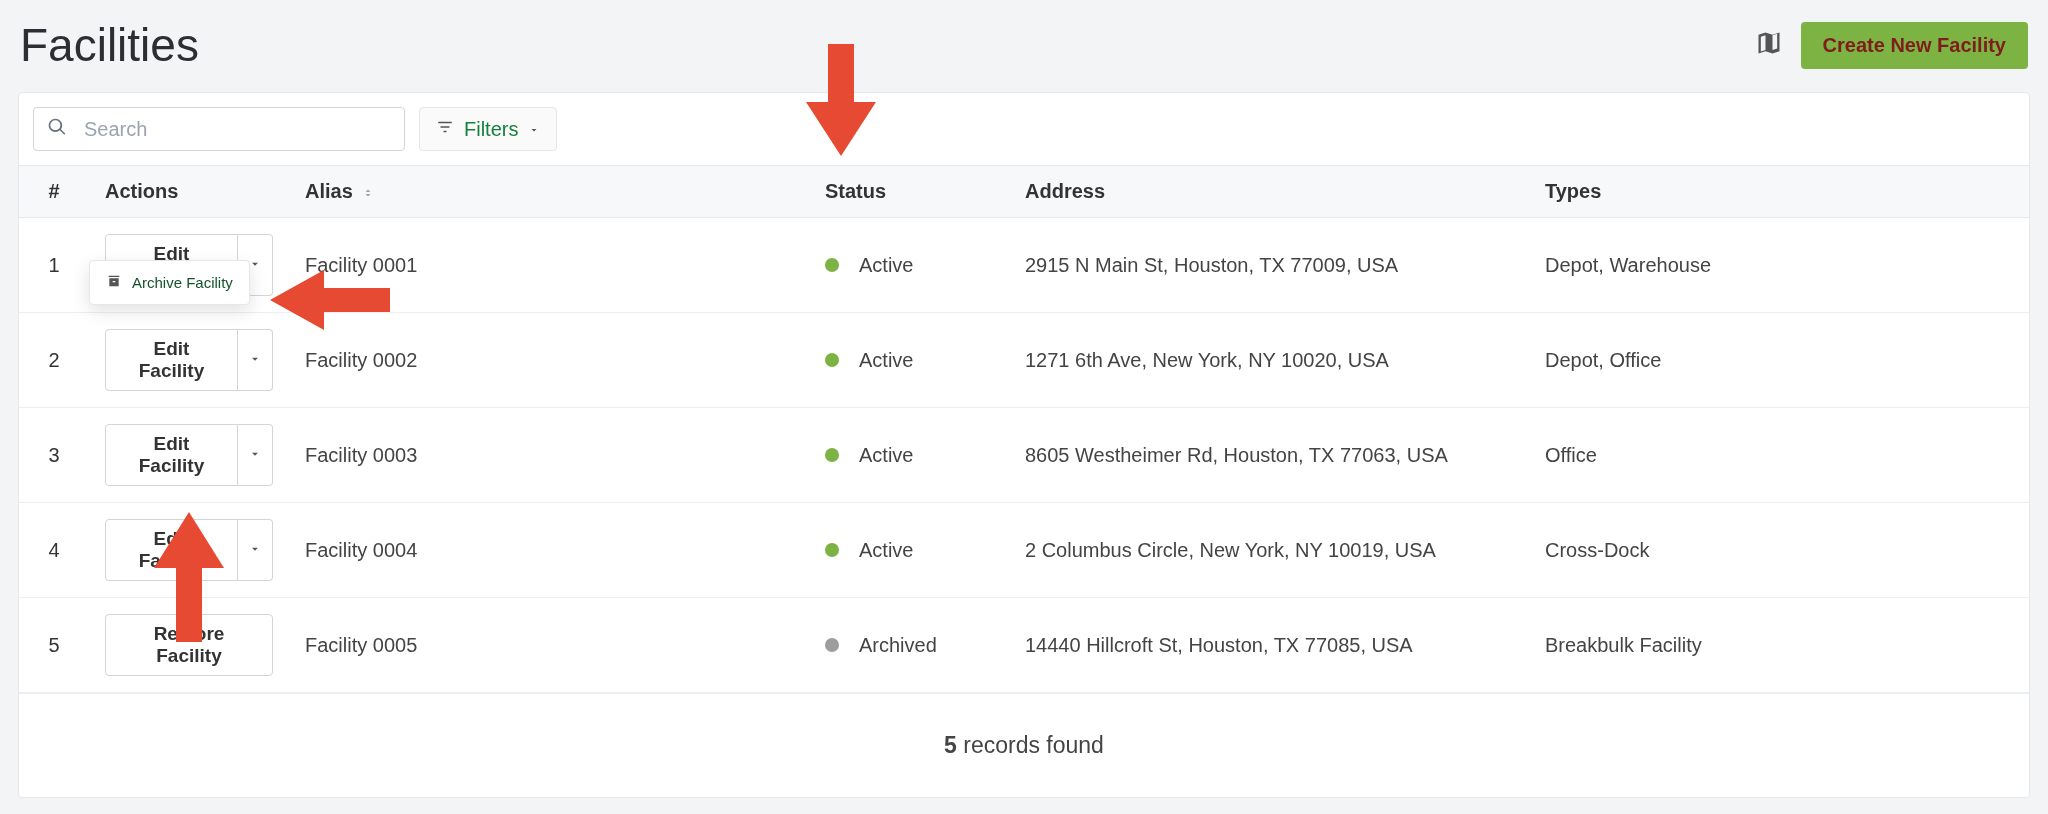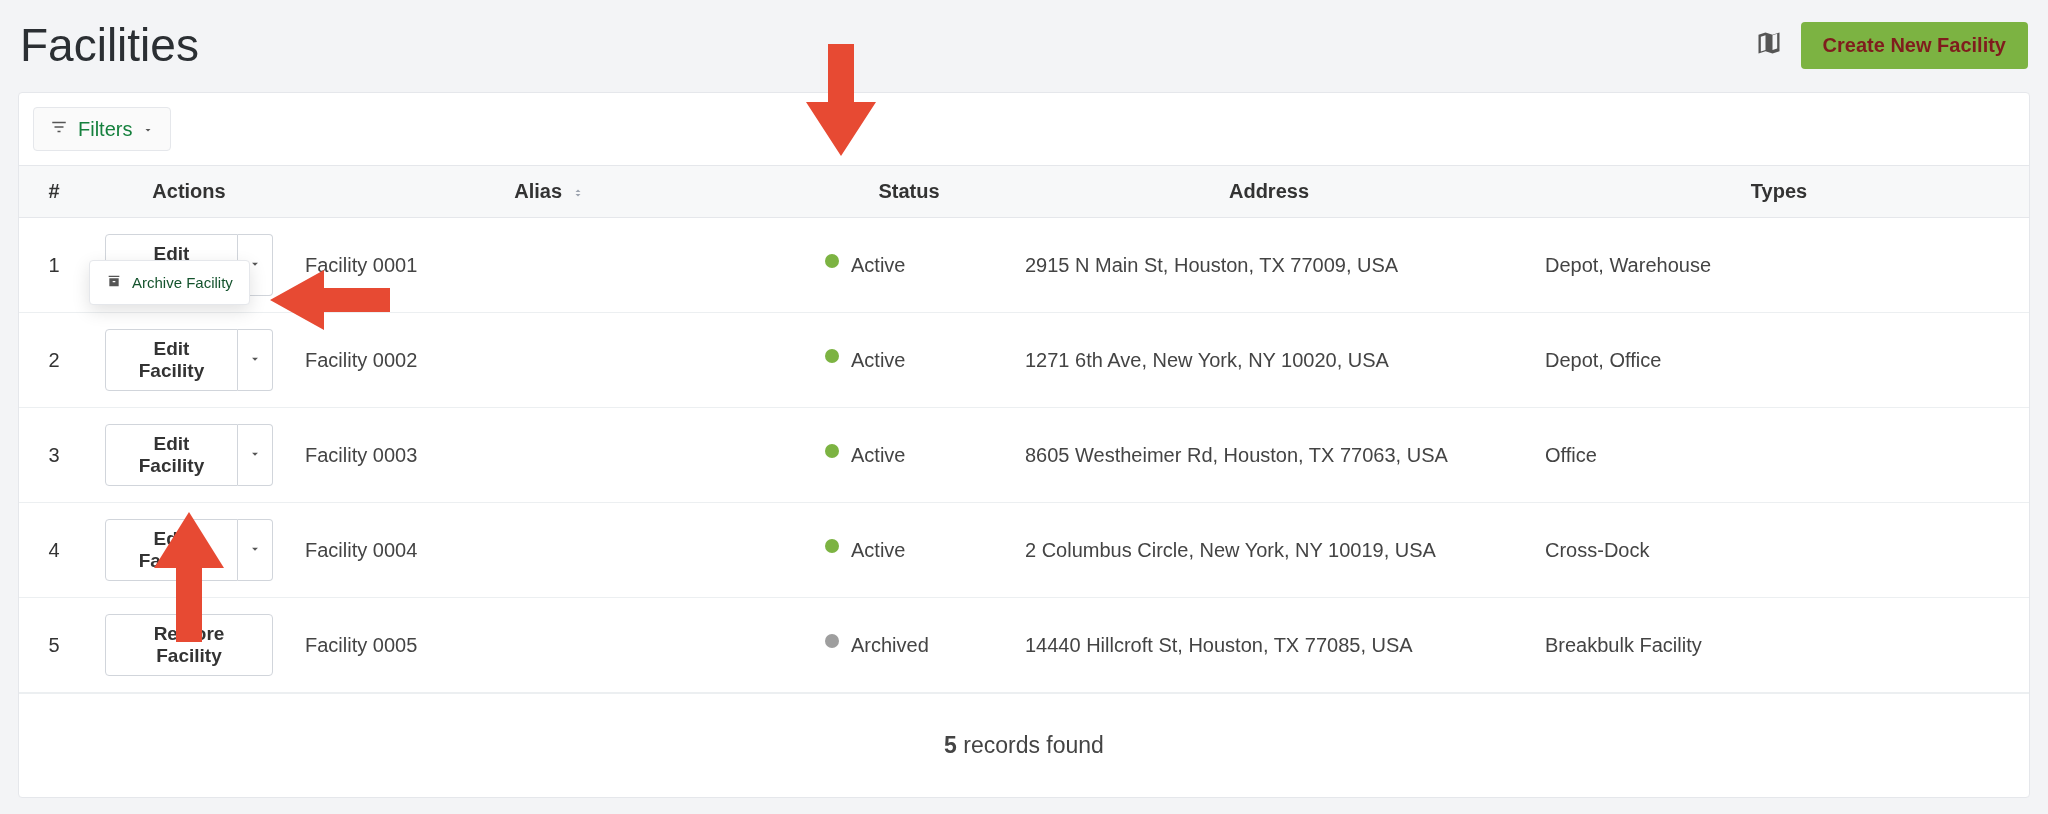--- a/index.html
+++ b/index.html
@@ -17,40 +17,40 @@
   .search-wrap { position: relative; width: 372px; }
   .search-wrap .search-icon { position: absolute; left: 14px; top: 50%; transform: translateY(-50%); color: #6b7280; }
   .search-wrap .search-icon svg { width: 20px; height: 20px; fill: #6b7280; }
   .search-input { width: 100%; height: 44px; border: 1px solid #d1d5db; border-radius: 4px; padding: 0 14px 0 50px; font-size: 20px; color: #333; outline: none; }
   .search-input::placeholder { color: #9ca3af; }
   .btn-filters { height: 44px; border: 1px solid #e5e7eb; background: #fafafa; border-radius: 4px; display: inline-flex; align-items: center; gap: 10px; padding: 0 16px; font-size: 20px; color: #15803d; cursor: pointer; }
   .btn-filters svg { width: 18px; height: 18px; fill: #555; }
   .btn-filters .caret svg { width: 12px; height: 12px; fill: #555; }
 
   .table { width: 100%; border-collapse: collapse; }
-  .table thead th { text-align: center; font-size: 20px; font-weight: 700; color: #333; background: #f7f8f9; border-top: 1px solid #e5e7eb; border-bottom: 1px solid #e5e7eb; padding: 14px 16px; }
+  .table thead th { text-align: left; font-size: 20px; font-weight: 700; color: #333; background: #f7f8f9; border-top: 1px solid #e5e7eb; border-bottom: 1px solid #e5e7eb; padding: 14px 16px; }
   .col-idx { width: 70px; text-align: center !important; }
   .col-actions { width: 200px; }
   .col-alias { width: 520px; }
   .col-status { width: 200px; }
   .col-address { width: 520px; }
   .col-types { width: auto; }
   .sort-indicator svg { width: 12px; height: 12px; fill: #9ca3af; margin-left: 4px; vertical-align: middle; }
 
   .table tbody td { font-size: 20px; color: #444; padding: 16px 16px; border-bottom: 1px solid #eceff1; vertical-align: middle; }
   .table tbody td.idx { text-align: center; color: #333; }
   .actions-cell { position: relative; overflow: visible; }
   .btn-group { display: inline-flex; }
   .btn-group .btn { border: 1px solid #d1d5db; background: #fff; font-size: 19px; font-weight: 600; color: #333; padding: 8px 14px; cursor: pointer; }
   .btn-group .btn:first-child { border-radius: 4px 0 0 4px; }
   .btn-group .btn.caret { border-left: none; border-radius: 0 4px 4px 0; padding: 8px 10px; }
   .btn-single { border: 1px solid #d1d5db; background: #fff; font-size: 19px; font-weight: 600; color: #333; padding: 8px 14px; border-radius: 4px; cursor: pointer; }
   .btn-group .btn.caret svg { width: 14px; height: 14px; fill: #555; }
 
-  .status-cell { display: flex; gap: 12px; }
+  .status-cell { display: flex; align-items: center; gap: 20px; }
   .dot { width: 14px; height: 14px; border-radius: 50%; display: inline-block; }
   .dot-active { background: #7cb342; }
   .dot-archived { background: #9e9e9e; }
 
   .footer { text-align: center; color: #444; font-size: 23px; padding: 38px 0; border-top: 1px solid #eceff1; }
   .footer b { font-weight: 700; }
 
   
   .dropdown-menu { position: absolute; top: 42px; left: 0; background: #fff; border: 1px solid #e5e7eb; border-radius: 4px; box-shadow: 0 6px 18px rgba(0,0,0,0.12); padding: 6px 8px; z-index: 10; min-width: 160px; }
   .dropdown-item { display: flex; align-items: center; gap: 10px; font-size: 15px; color: #14532d; padding: 6px 8px; white-space: nowrap; cursor: pointer; }
@@ -76,20 +76,28 @@
             <path d="M15 5l-6-2-6 2v16l6-2 6 2 6-2V3l-6 2zm-6 13l-4 1.3V6.7L9 5.3v12.7zm10-1.3L15 18V5.3l4-1.3v12.7z"></path>
           </svg>
       </span>
       <button class="btn-primary">Create New Facility</button>
     </div>
   </div>
 
   <div class="card">
 
     <div class="toolbar">
+      <div class="search-wrap">
+        <span class="search-icon">
+          <svg viewBox="0 0 24 24">
+              <path d="M10 2a8 8 0 105.3 14l5.4 5.4 1.4-1.4-5.4-5.4A8 8 0 0010 2zm0 2a6 6 0 110 12 6 6 0 010-12z"></path>
+            </svg>
+        </span>
+        <input class="search-input" type="text" placeholder="Search" style="">
+      </div>
       <button class="btn-filters">
         <span>
           <svg viewBox="0 0 24 24">
               <path d="M3 5h18v2H3V5zm3 6h12v2H6v-2zm4 6h4v2h-4v-2z"></path>
             </svg>
         </span>
         <span>Filters</span>
         <span class="caret">
           <svg viewBox="0 0 24 24">
               <path d="M7 10l5 5 5-5z"></path>

